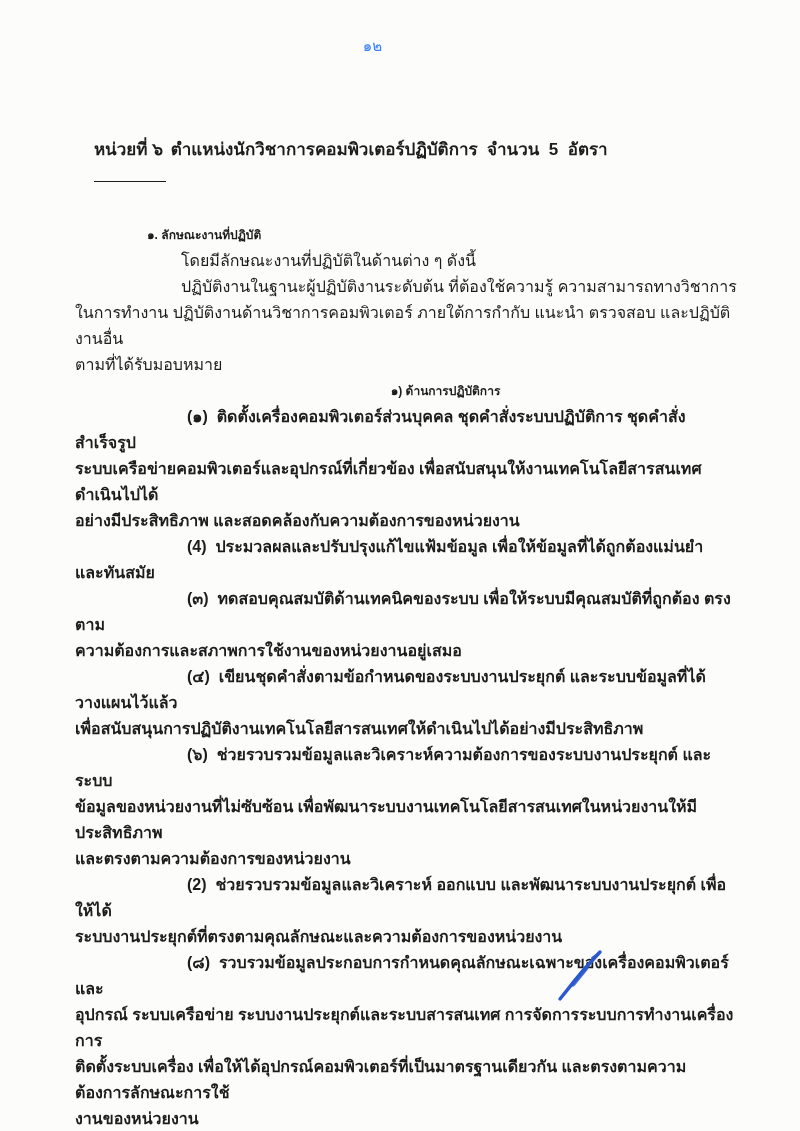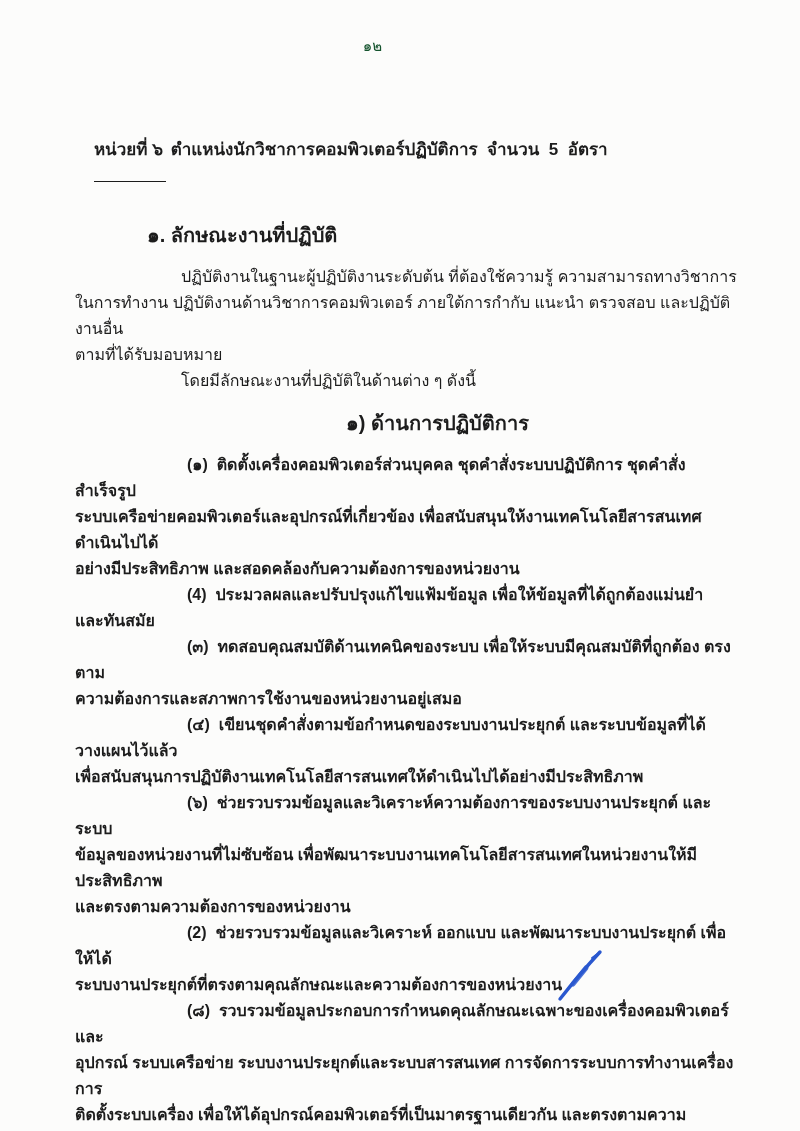--- a/index.html
+++ b/index.html
@@ -13,37 +13,37 @@
     padding: 36px 60px 0 75px;
     overflow: hidden;
     font-family: "Liberation Sans", "DejaVu Sans", sans-serif;
     color: #1c1c1c;
   }
   .page-number {
     text-align: center;
     transform: translateX(-35px);
     font-size: 15px;
     line-height: 20px;
-    color: #14532d;
+    color: #3b82f6;
   }
   .doc-title {
     margin-top: 52px;
     font-size: 17px;
     font-weight: bold;
     line-height: 28px;
     white-space: pre-wrap;
   }
   .doc-title .underline {
     display: inline-block;
     border-bottom: 1.6px solid #1c1c1c;
     padding: 0 3px 17px 0;
   }
   .section-heading {
-    margin: 16px;
-    font-size: 20px;
+    margin: 0;
+    font-size: 12px;
     font-weight: bold;
     line-height: 26px;
   }
   .h-duties  { margin-top: 12px; margin-left: 72px; }
   .h-inline  { margin-left: 76px; text-align: center; }
   .para {
     margin: 0;
     font-size: 16px;
     line-height: 26px;
     white-space: pre-wrap; 
@@ -63,25 +63,25 @@
 <div class="page">
 
   <div class="page-number">๑๒</div>
 
   <div class="doc-title">
     <span class="underline">หน่วยที่ ๖</span><span> ตำแหน่งนักวิชาการคอมพิวเตอร์ปฏิบัติการ  จำนวน  5  อัตรา</span>
   </div>
 
   <p class="section-heading h-duties">๑. ลักษณะงานที่ปฏิบัติ</p>
 
+  <p class="para indent-first">โดยมีลักษณะงานที่ปฏิบัติในด้านต่าง ๆ ดังนี้</p>
+
   <p class="para indent-first">ปฏิบัติงานในฐานะผู้ปฏิบัติงานระดับต้น ที่ต้องใช้ความรู้ ความสามารถทางวิชาการ
 ในการทำงาน ปฏิบัติงานด้านวิชาการคอมพิวเตอร์ ภายใต้การกำกับ แนะนำ ตรวจสอบ และปฏิบัติงานอื่น
 ตามที่ได้รับมอบหมาย</p>
-
-  <p class="para indent-first">โดยมีลักษณะงานที่ปฏิบัติในด้านต่าง ๆ ดังนี้</p>
 
   <p class="section-heading h-inline">๑) ด้านการปฏิบัติการ</p>
 
   <p class="para item">(๑)  ติดตั้งเครื่องคอมพิวเตอร์ส่วนบุคคล ชุดคำสั่งระบบปฏิบัติการ ชุดคำสั่งสำเร็จรูป
 ระบบเครือข่ายคอมพิวเตอร์และอุปกรณ์ที่เกี่ยวข้อง เพื่อสนับสนุนให้งานเทคโนโลยีสารสนเทศดำเนินไปได้
 อย่างมีประสิทธิภาพ และสอดคล้องกับความต้องการของหน่วยงาน</p>
   <p class="para item">(4)  ประมวลผลและปรับปรุงแก้ไขแฟ้มข้อมูล เพื่อให้ข้อมูลที่ได้ถูกต้องแม่นยำ
 และทันสมัย</p>
   <p class="para item">(๓)  ทดสอบคุณสมบัติด้านเทคนิคของระบบ เพื่อให้ระบบมีคุณสมบัติที่ถูกต้อง ตรงตาม
 ความต้องการและสภาพการใช้งานของหน่วยงานอยู่เสมอ</p>

